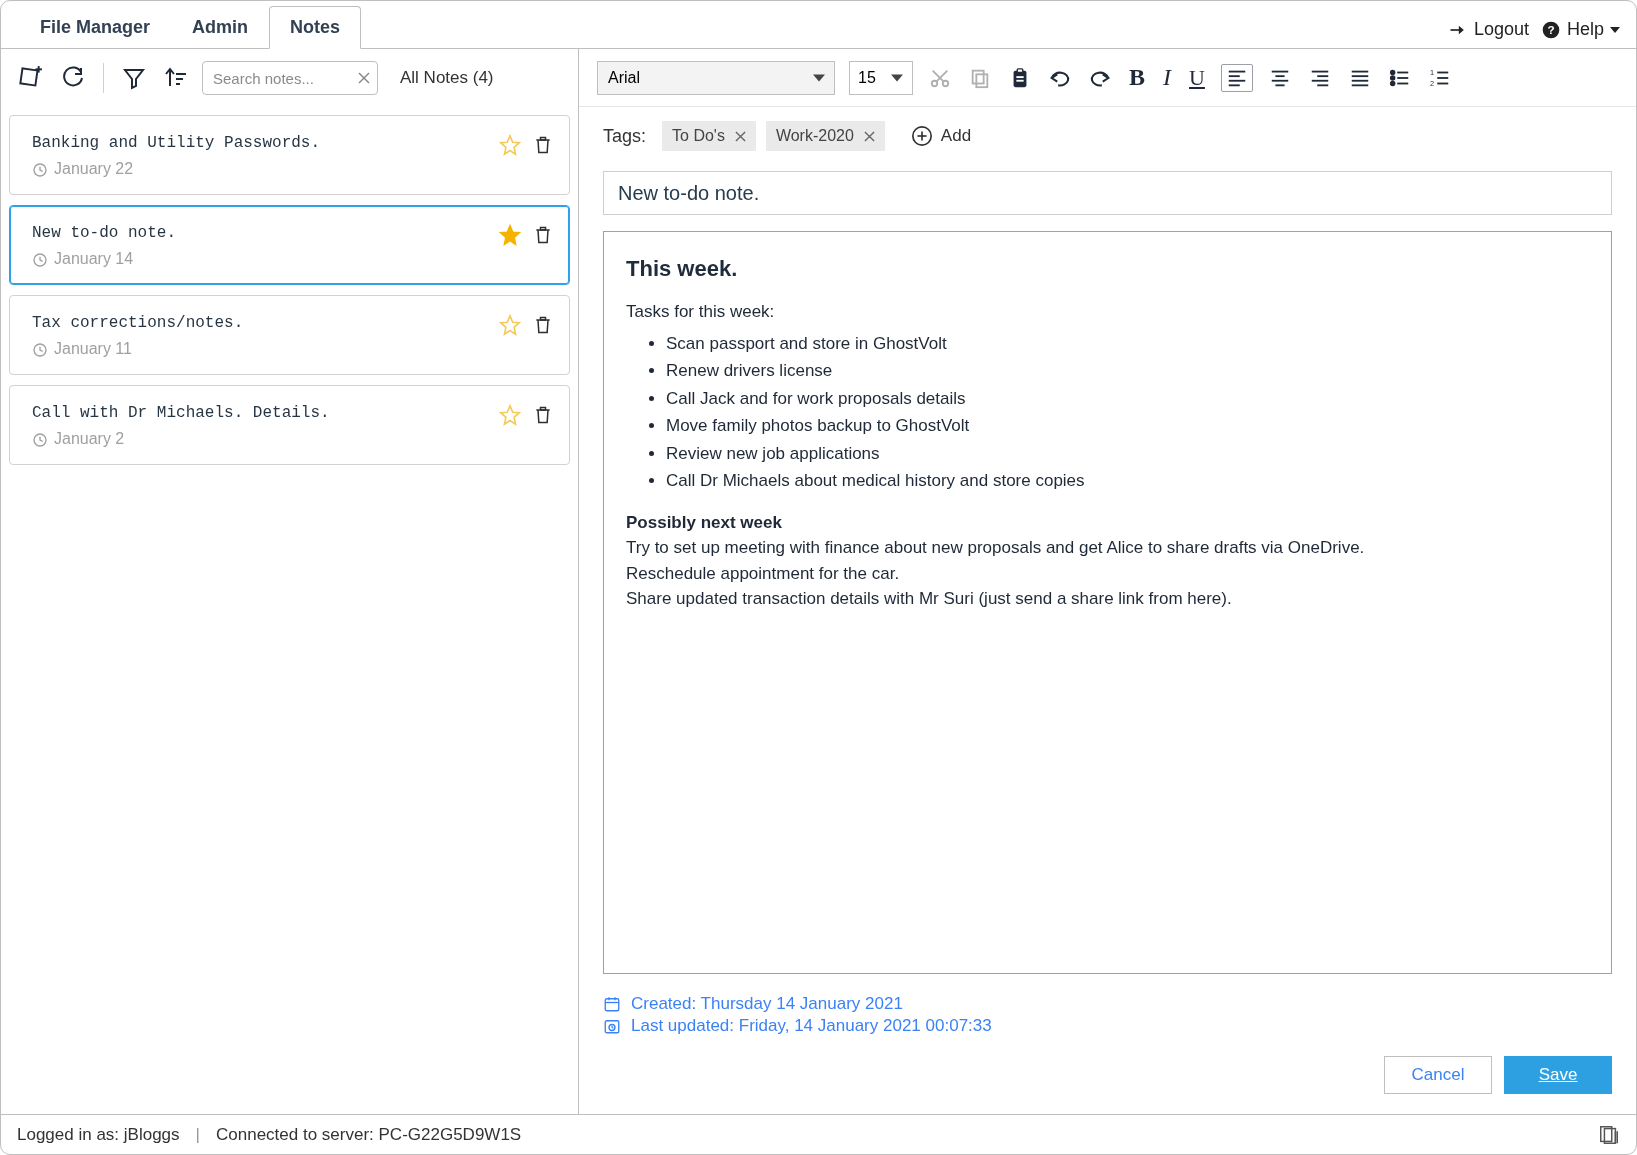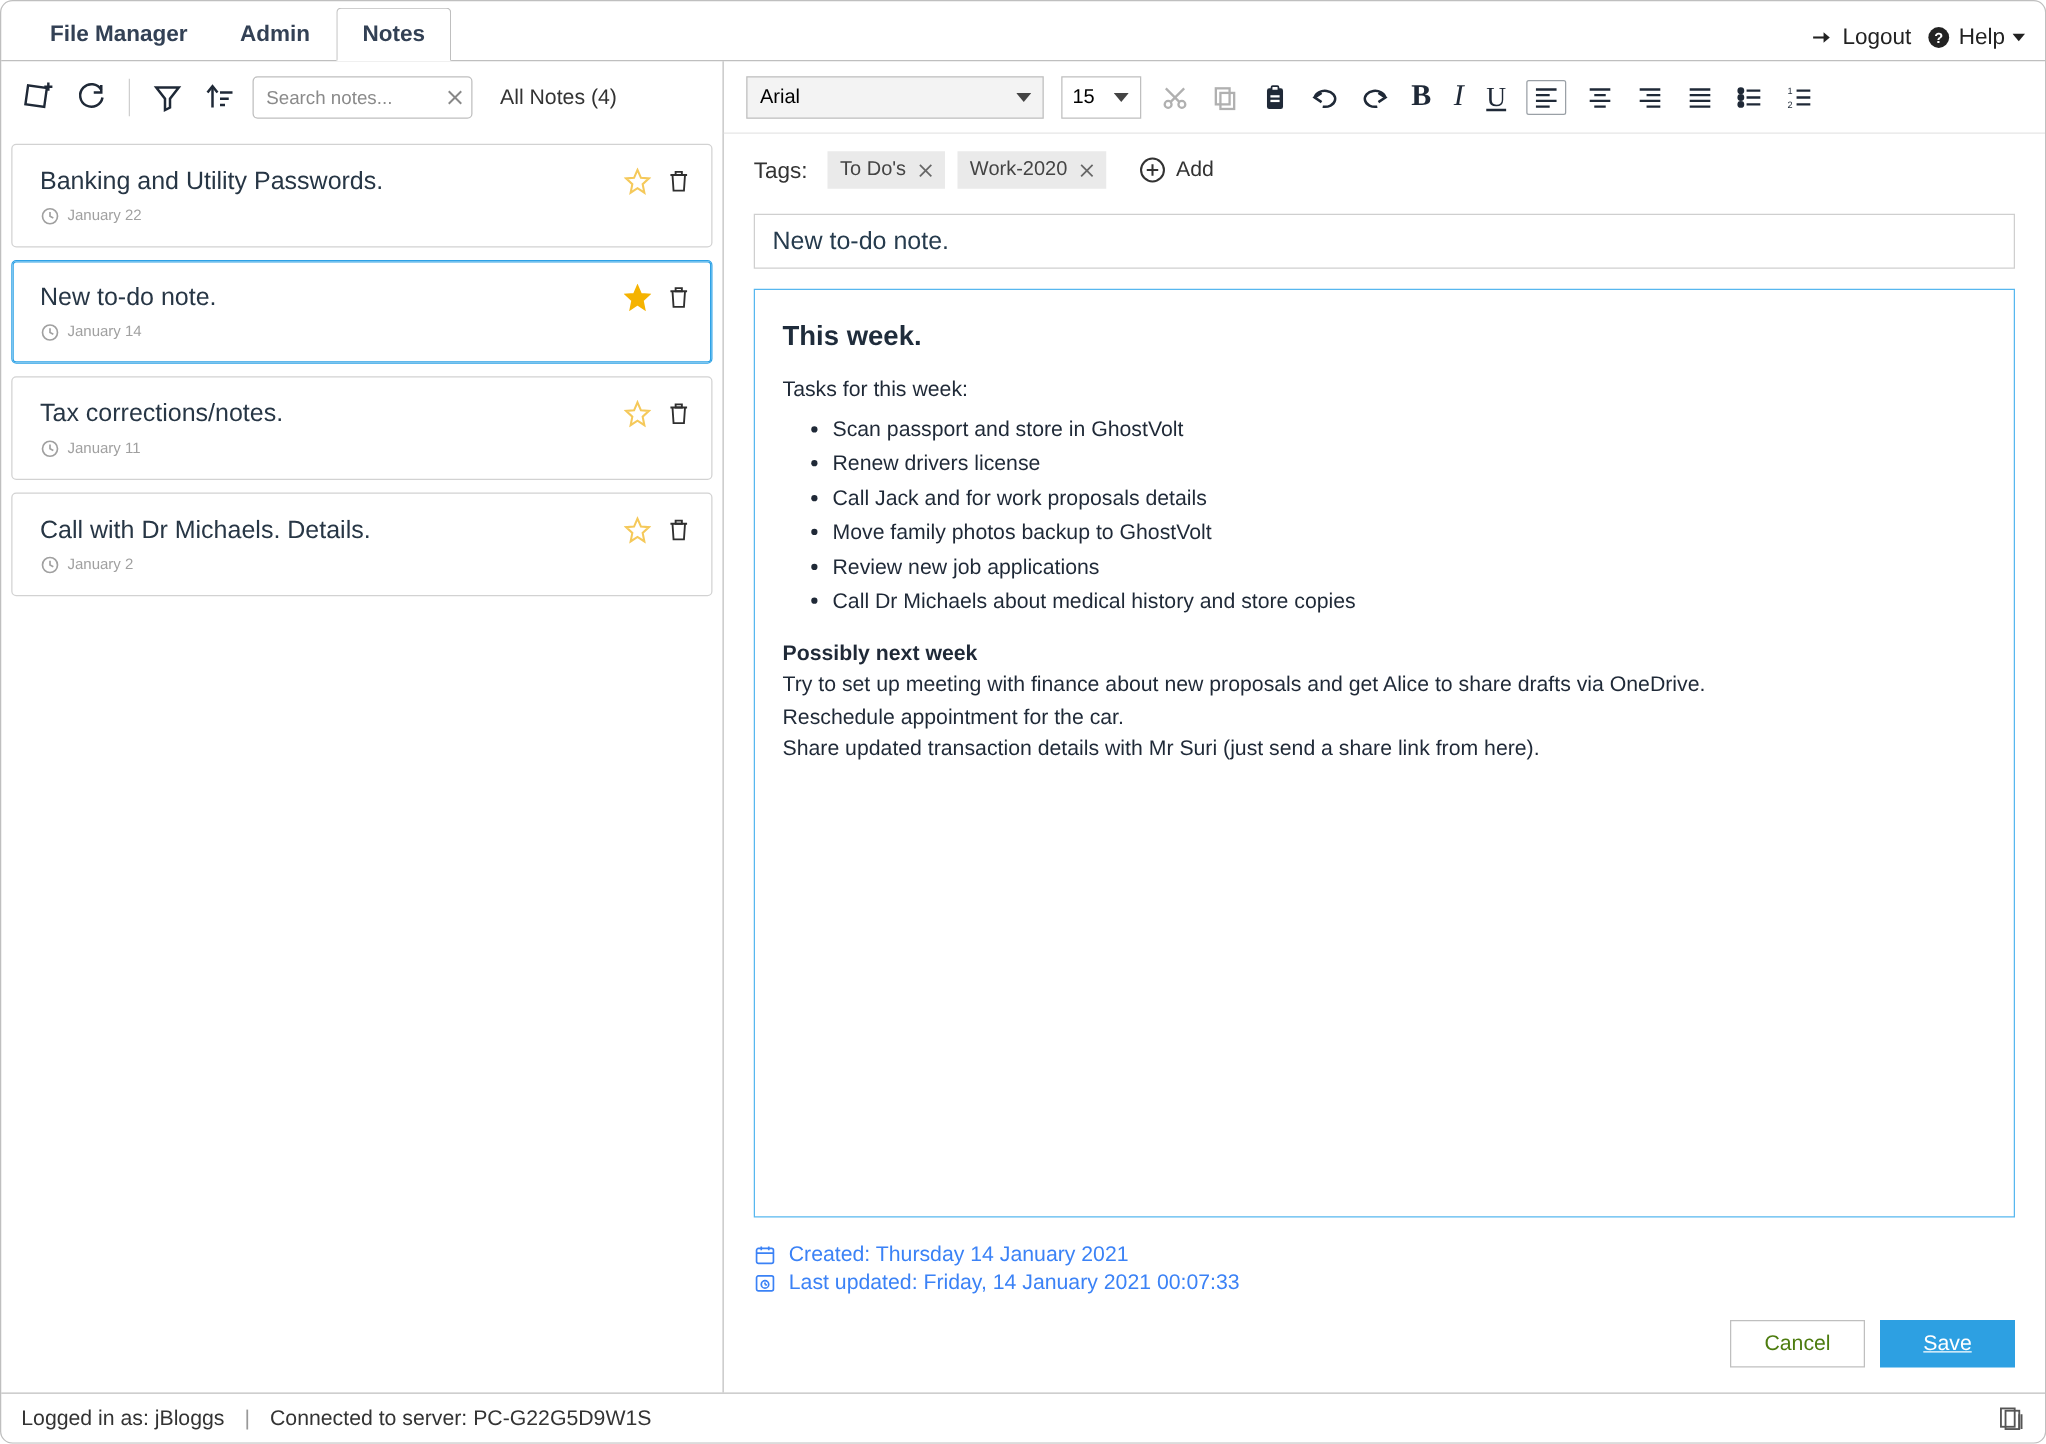--- a/index.html
+++ b/index.html
@@ -21,22 +21,22 @@
 .notes-toolbar .tool { color: #1f2937; cursor: default; padding: 4px; }
 .notes-toolbar .divider { width: 1px; height: 30px; background: #cfcfcf; margin: 0 4px; }
 .search-wrap { position: relative; }
 .search-wrap input { width: 176px; height: 34px; border: 1px solid #bfbfbf; border-radius: 4px; padding: 0 28px 0 10px; font-size: 15px; color: #555; }
 .search-wrap input::placeholder { color: #8a8a8a; }
 .search-wrap .clear { position: absolute; right: 8px; top: 50%; transform: translateY(-50%); color: #888; }
 .all-notes-label { font-size: 17px; color: #333; margin-left: 12px; }
 .note-list { padding: 8px; display: flex; flex-direction: column; gap: 10px; overflow-y: auto; }
 .note-card { border: 1px solid #d2d2d2; border-radius: 4px; padding: 18px 16px 16px 22px; position: relative; }
 .note-card.selected { border: 1px solid #2ea2e6; box-shadow: 0 0 0 1px #2ea2e6 inset; }
-.note-title { font-size: 20px; color: #273645; margin-bottom: 8px; }
-.note-date { font-size: 12px; color: #a0a0a0; display: flex; align-items: flex-start; gap: 6px; }
+.note-title { font-size: 16px; color: #273645; margin-bottom: 8px; font-family: Liberation Mono, monospace; }
+.note-date { font-size: 16px; color: #a0a0a0; display: flex; align-items: flex-end; gap: 6px; }
 .note-actions { position: absolute; right: 16px; top: 18px; display: flex; align-items: center; gap: 12px; }
 .star { color: #f5b301; font-size: 22px; }
 .star.outline { color: #f5c95a; }
 .trash { color: #2f2f2f; }
 .right-pane { flex: 1; display: flex; flex-direction: column; padding: 0 0 0 0; }
 .editor-toolbar { height: 58px; display: flex; align-items: center; gap: 14px; padding: 0 18px; border-bottom: 1px solid #e6e6e6; }
 .select-wrap { position: relative; }
 .font-select { width: 238px; height: 34px; border: 1px solid #bfbfbf; background: #f3f3f3; padding: 0 10px; font-size: 16px; appearance: none; }
 .size-select { width: 64px; height: 34px; border: 1px solid #bfbfbf; background: #fff; padding: 0 8px; font-size: 16px; appearance: none; }
 .select-caret { position: absolute; right: 10px; top: 50%; transform: translateY(-50%); color: #444; pointer-events: none; }
@@ -52,21 +52,21 @@
 .title-input { width: 100%; height: 44px; border: 1px solid #cfcfcf; padding: 0 14px; font-size: 20px; color: #263b4d; }
 .editor-area { margin: 6px 24px 12px 24px; border: 1.5px solid #57b7ef; flex: 1; padding: 20px 22px; font-size: 17px; color: #1f2937; line-height: 1.5; overflow-y: auto; }
 .editor-area h3 { font-size: 22px; color: #1f2c3b; font-weight: 700; margin-bottom: 14px; }
 .editor-area .section-label { margin-bottom: 6px; }
 .editor-area ul { margin: 6px 0 16px 40px; }
 .editor-area ul li { margin: 2px 0; }
 .editor-area .bold { font-weight: 700; }
 .meta-rows { padding: 6px 24px 10px 24px; color: #3b82f6; font-size: 17px; }
 .meta-row { display: flex; align-items: center; gap: 10px; margin: 2px 0; }
 .btn-row { display: flex; justify-content: flex-end; gap: 12px; padding: 8px 24px 20px 24px; }
-.btn-cancel { width: 108px; height: 38px; border: 1px solid #bfbfbf; background: #fff; font-size: 17px; color: #4d7c0f; cursor: default; }
+.btn-cancel { width: 108px; height: 38px; border: 1px solid #bfbfbf; background: #fff; font-size: 17px; color: #3b82f6; cursor: default; }
 .btn-save { width: 108px; height: 38px; border: none; background: #2da0e2; color: #fff; font-size: 17px; cursor: default; text-decoration: underline; }
 .statusbar { height: 40px; border-top: 1px solid #bfbfbf; display: flex; align-items: center; padding: 0 16px; font-size: 17px; color: #333; gap: 10px; }
 .statusbar .sep { color: #999; margin: 0 6px; }
 .statusbar .pages-icon { margin-left: auto; color: #555; }
 svg { display: block; }
 </style>
 </head>
 <body>
 
 <div class="window">

